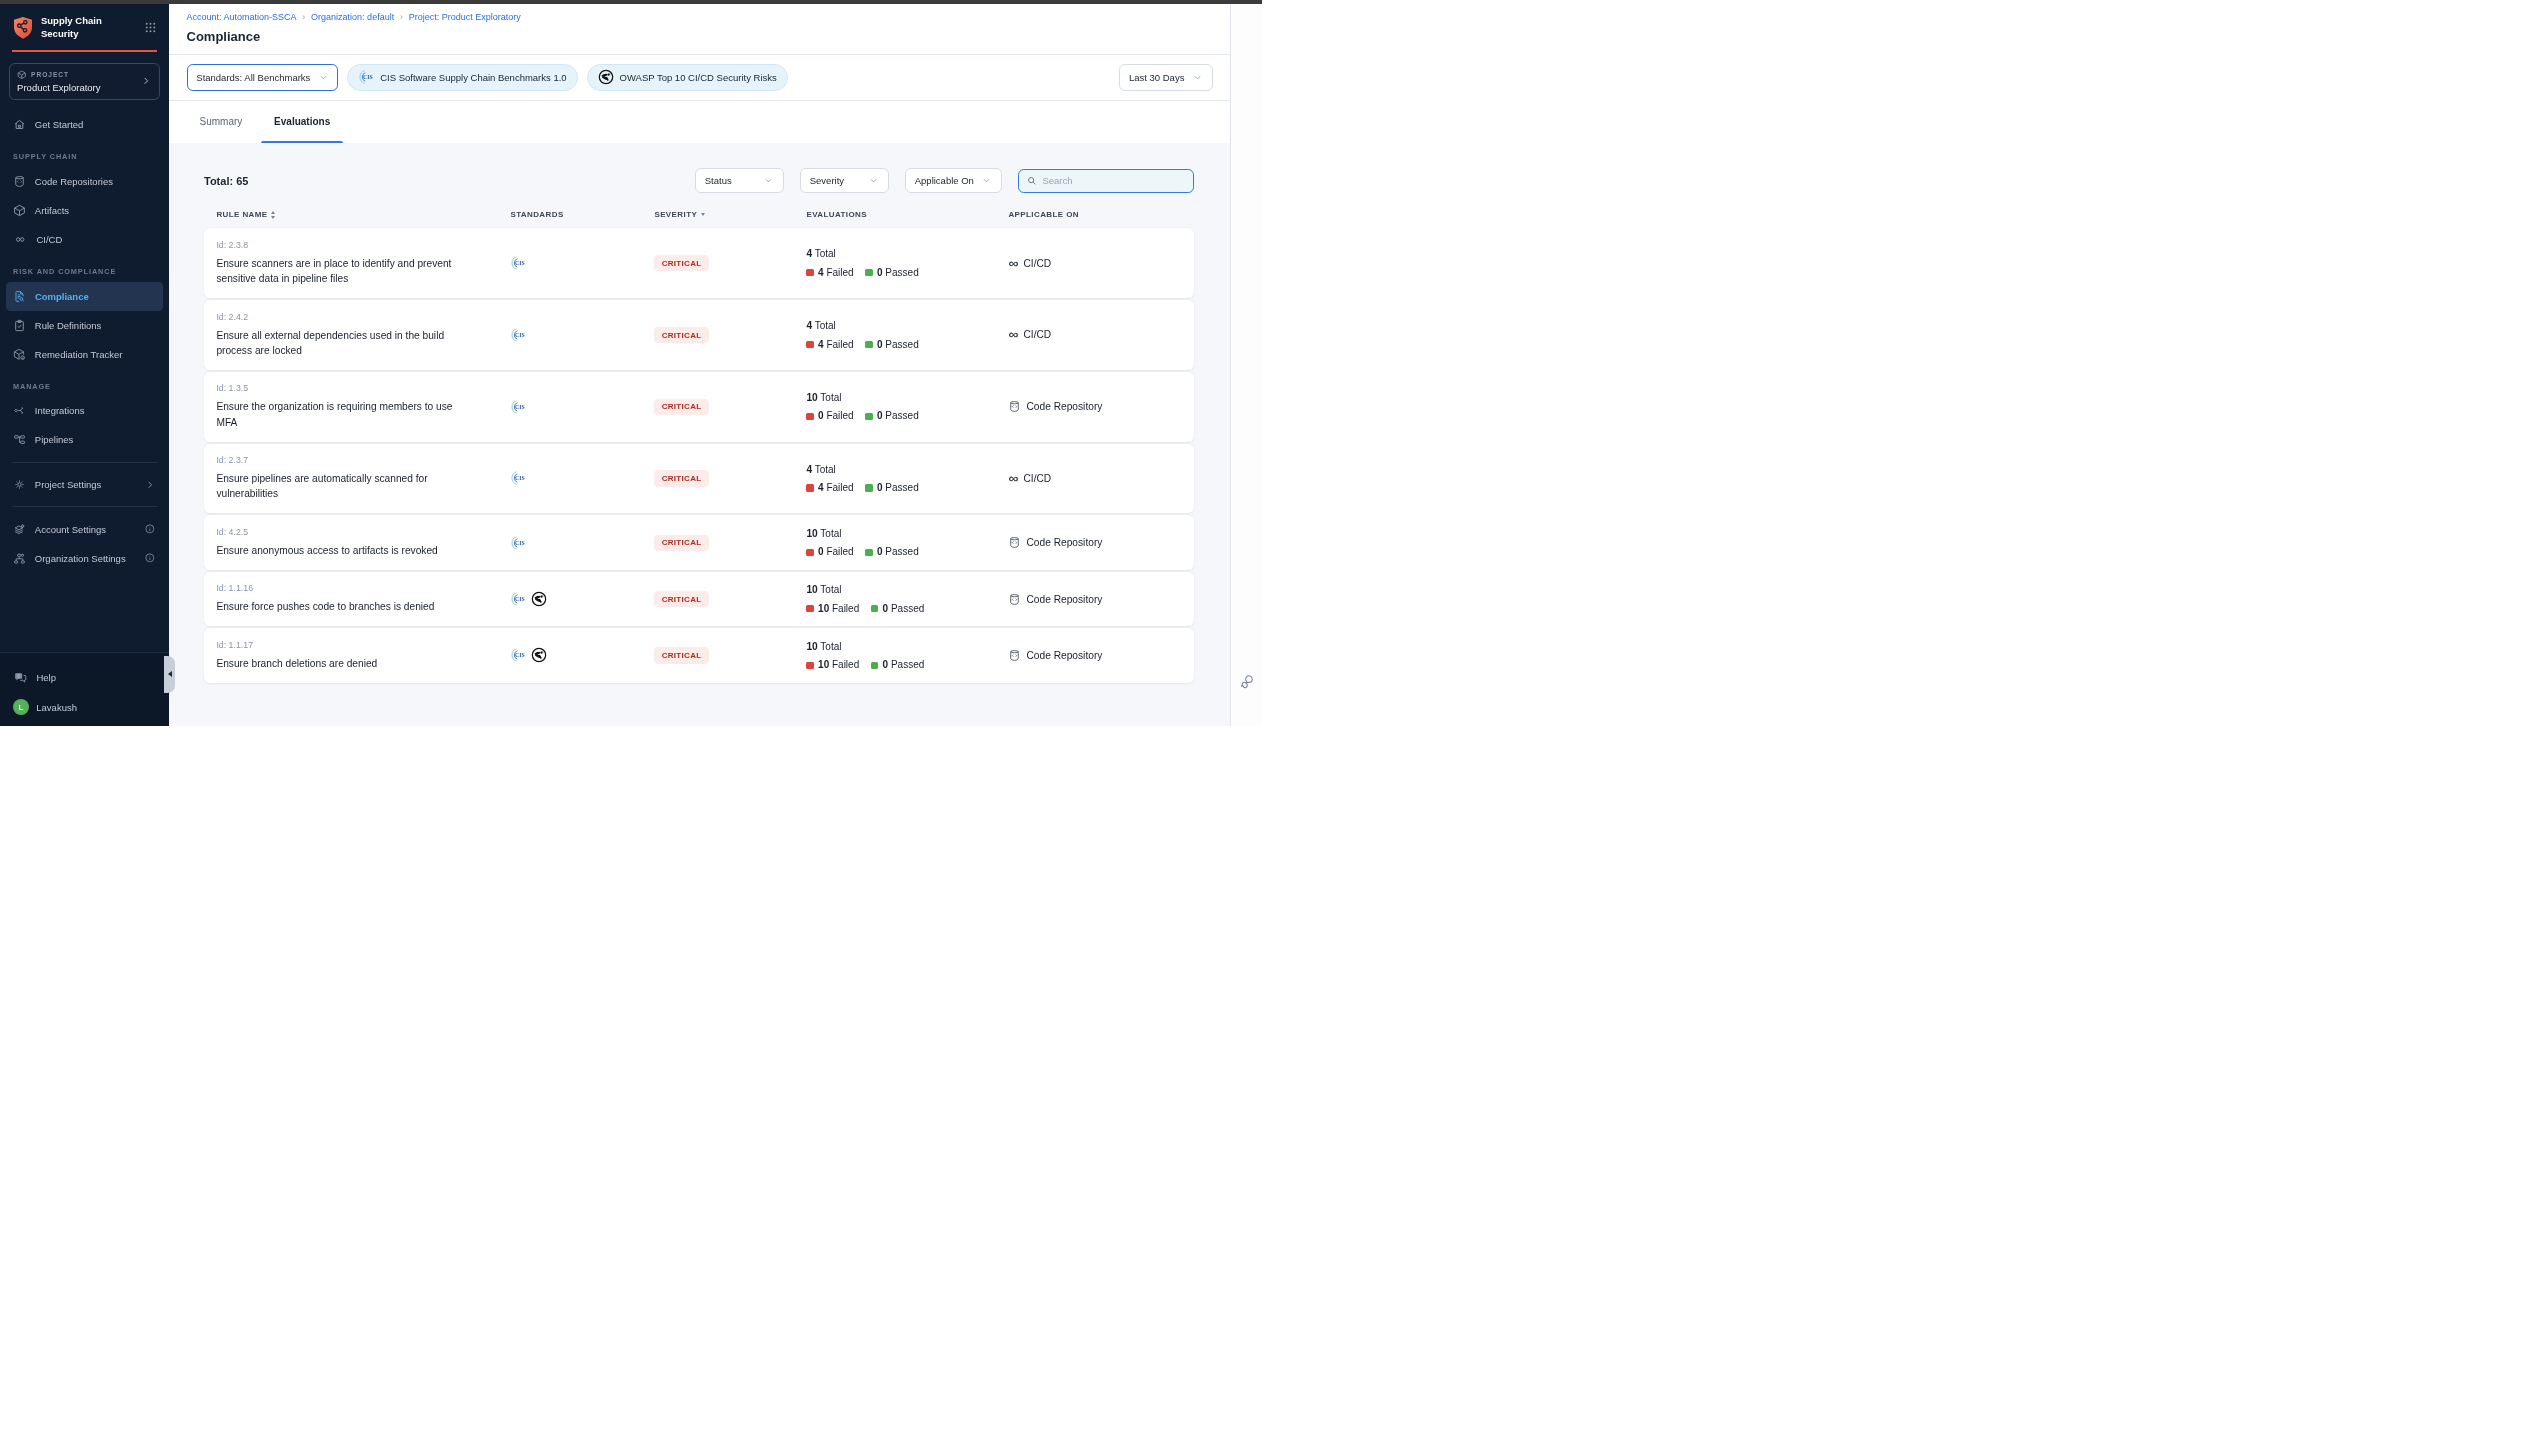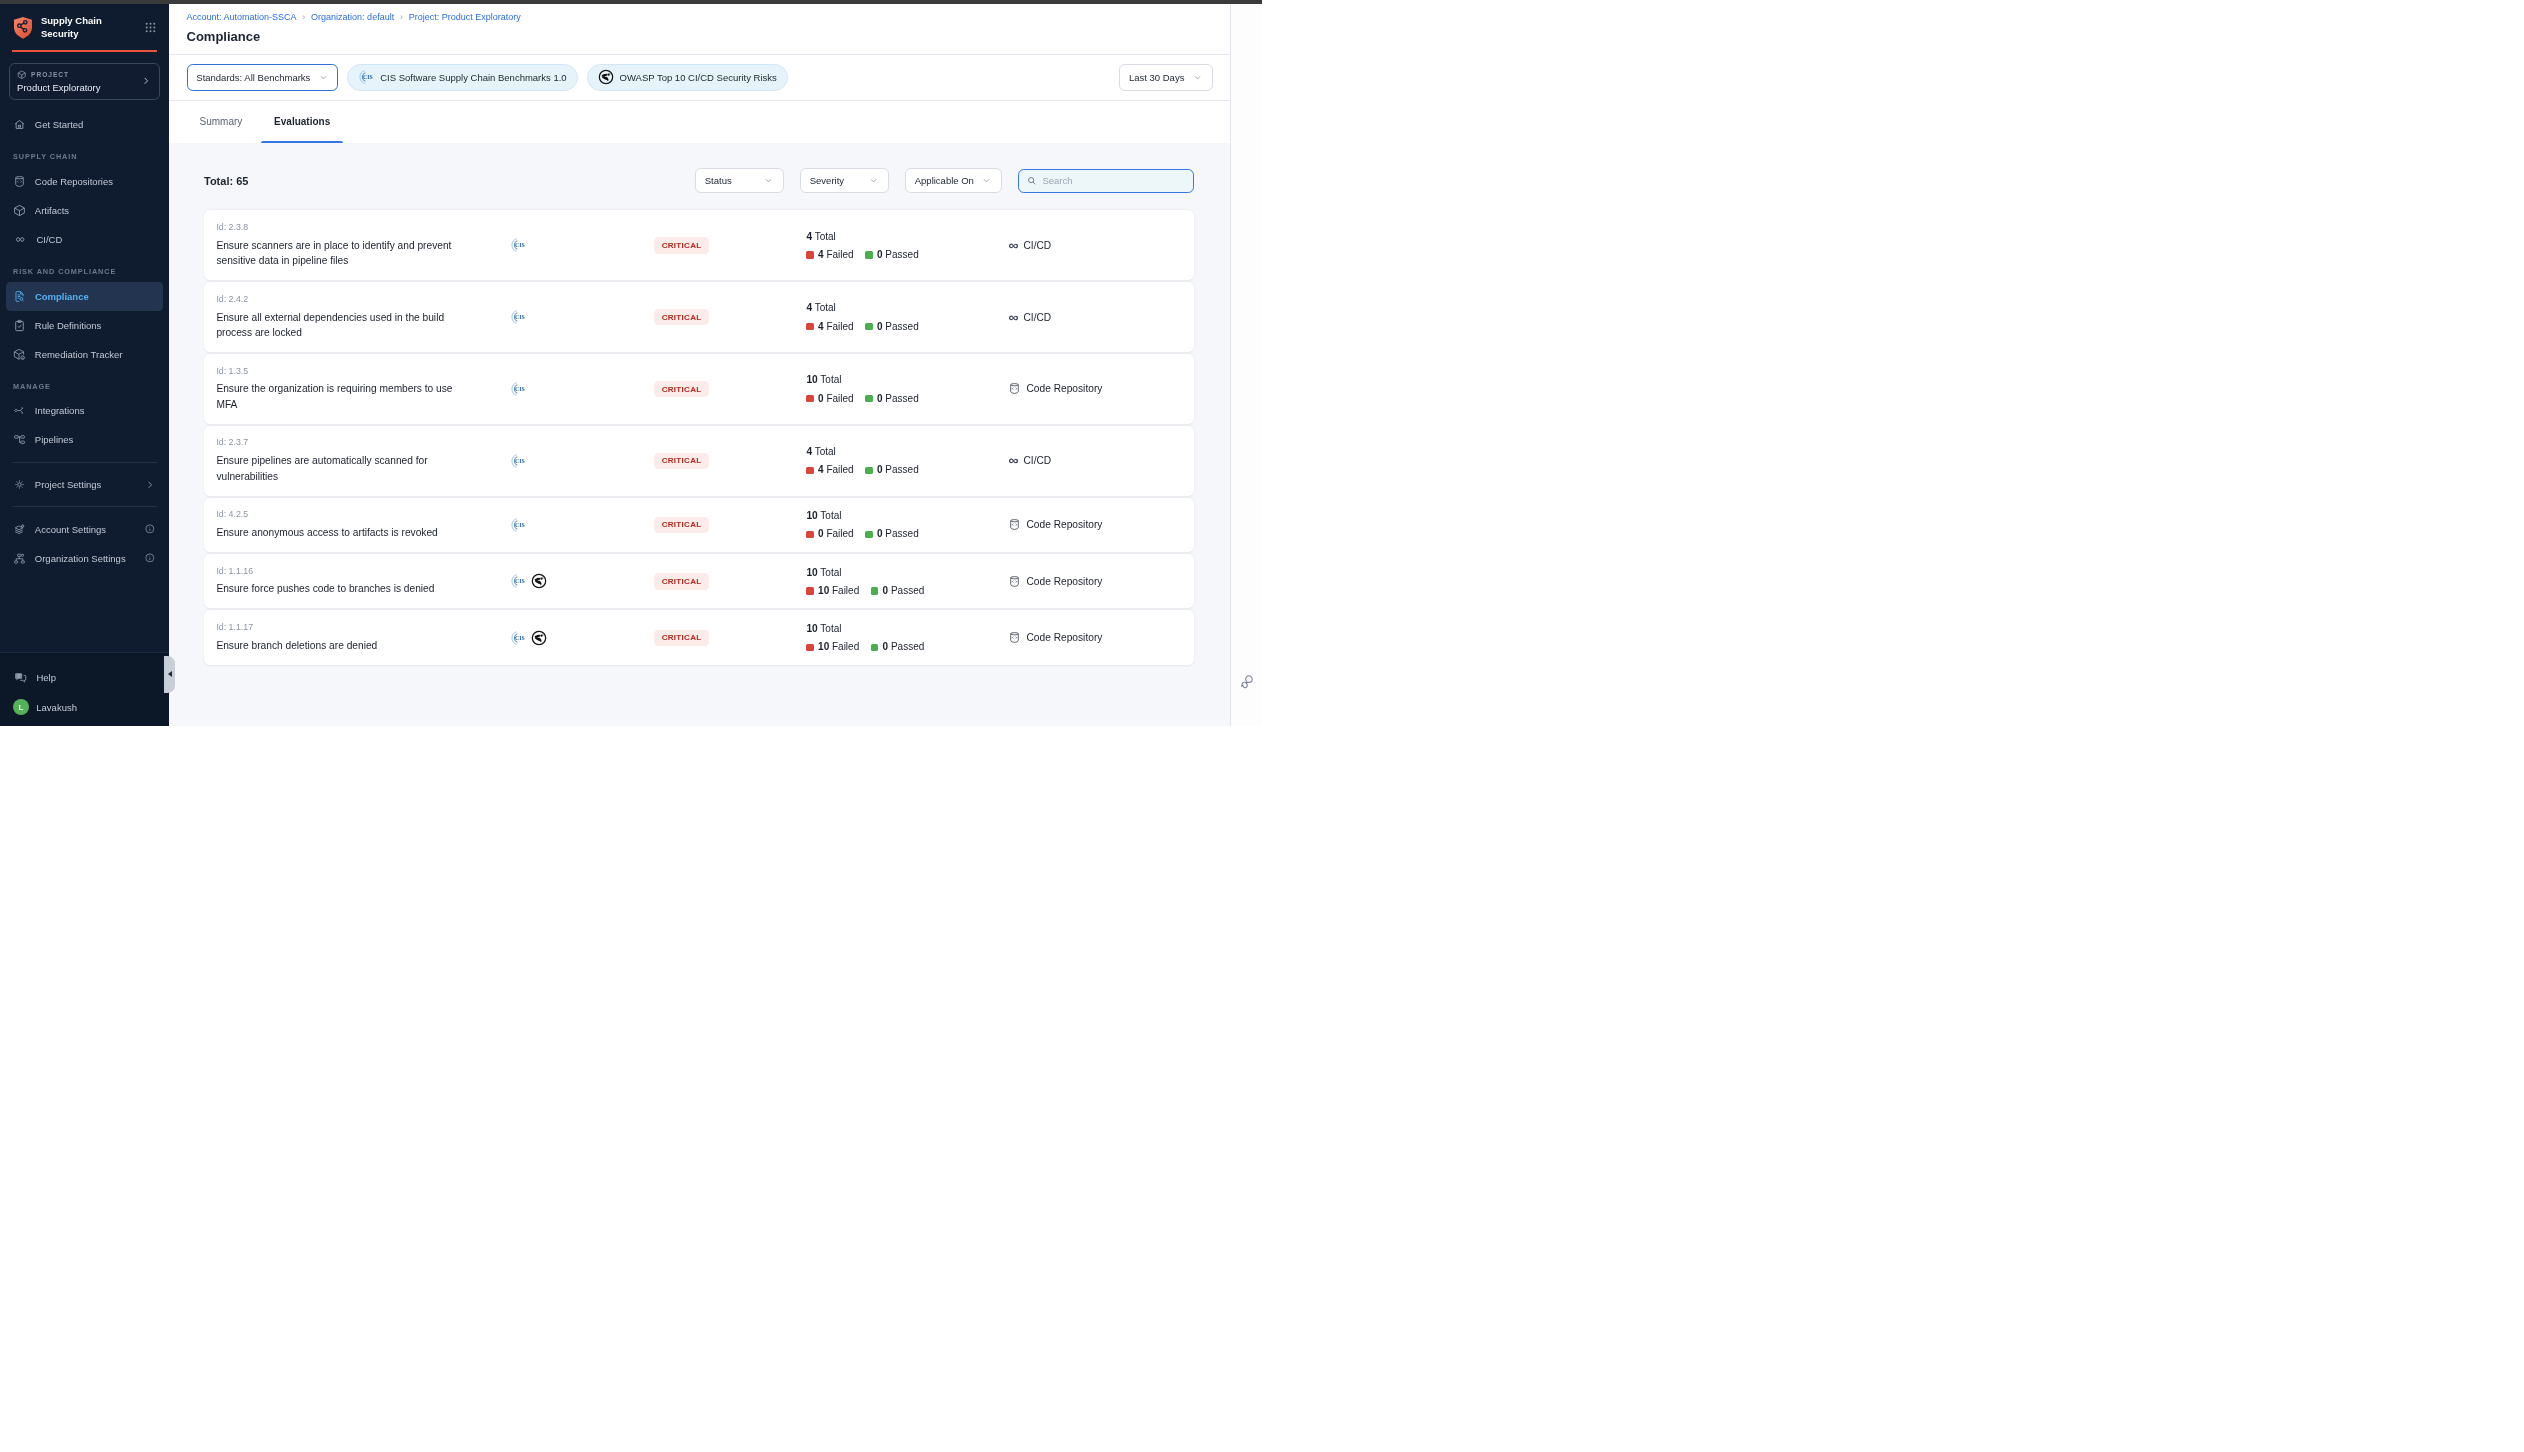--- a/index.html
+++ b/index.html
@@ -423,20 +423,42 @@
         <span class="search-box">
           <span class="icn" id="search-icon">
               <svg width="11.7" height="11.7" viewBox="0 0 24 24" fill="none" stroke="currentColor" stroke-width="1.7">
                 <circle cx="10.5" cy="10.5" r="5.3"></circle>
                 <path d="M14.5 14.5 19.2 19.2"></path>
               </svg>
             </span>
           <input type="text" placeholder="Search" style="">
         </span>
       </div>
+      <div class="thead" id="thead">
+          <div class="th">
+            <span>RULE NAME</span>
+            <span class="sort-stack">
+              <span class="tri up"></span>
+              <span class="tri down"></span>
+            </span>
+          </div>
+          <div class="th">
+            <span>STANDARDS</span>
+          </div>
+          <div class="th">
+            <span>SEVERITY</span>
+            <span class="tri down"></span>
+          </div>
+          <div class="th">
+            <span>EVALUATIONS</span>
+          </div>
+          <div class="th">
+            <span>APPLICABLE ON</span>
+          </div>
+        </div>
       <div class="rows" id="rows">
           <div class="row-card">
             <div class="rule-cell">
               <div class="rule-id">Id: 2.3.8</div>
               <div class="rule-name">Ensure scanners are in place to identify and prevent sensitive data in pipeline files</div>
             </div>
             <div class="standards-cell">
               <span class="icn">
                 <svg width="16" height="16" viewBox="0 0 24 24">
                   <path d="M10 2.6 A 9.8 9.8 0 0 0 10 21.4" fill="none" stroke="#8FBFE3" stroke-width="1.3"></path>

